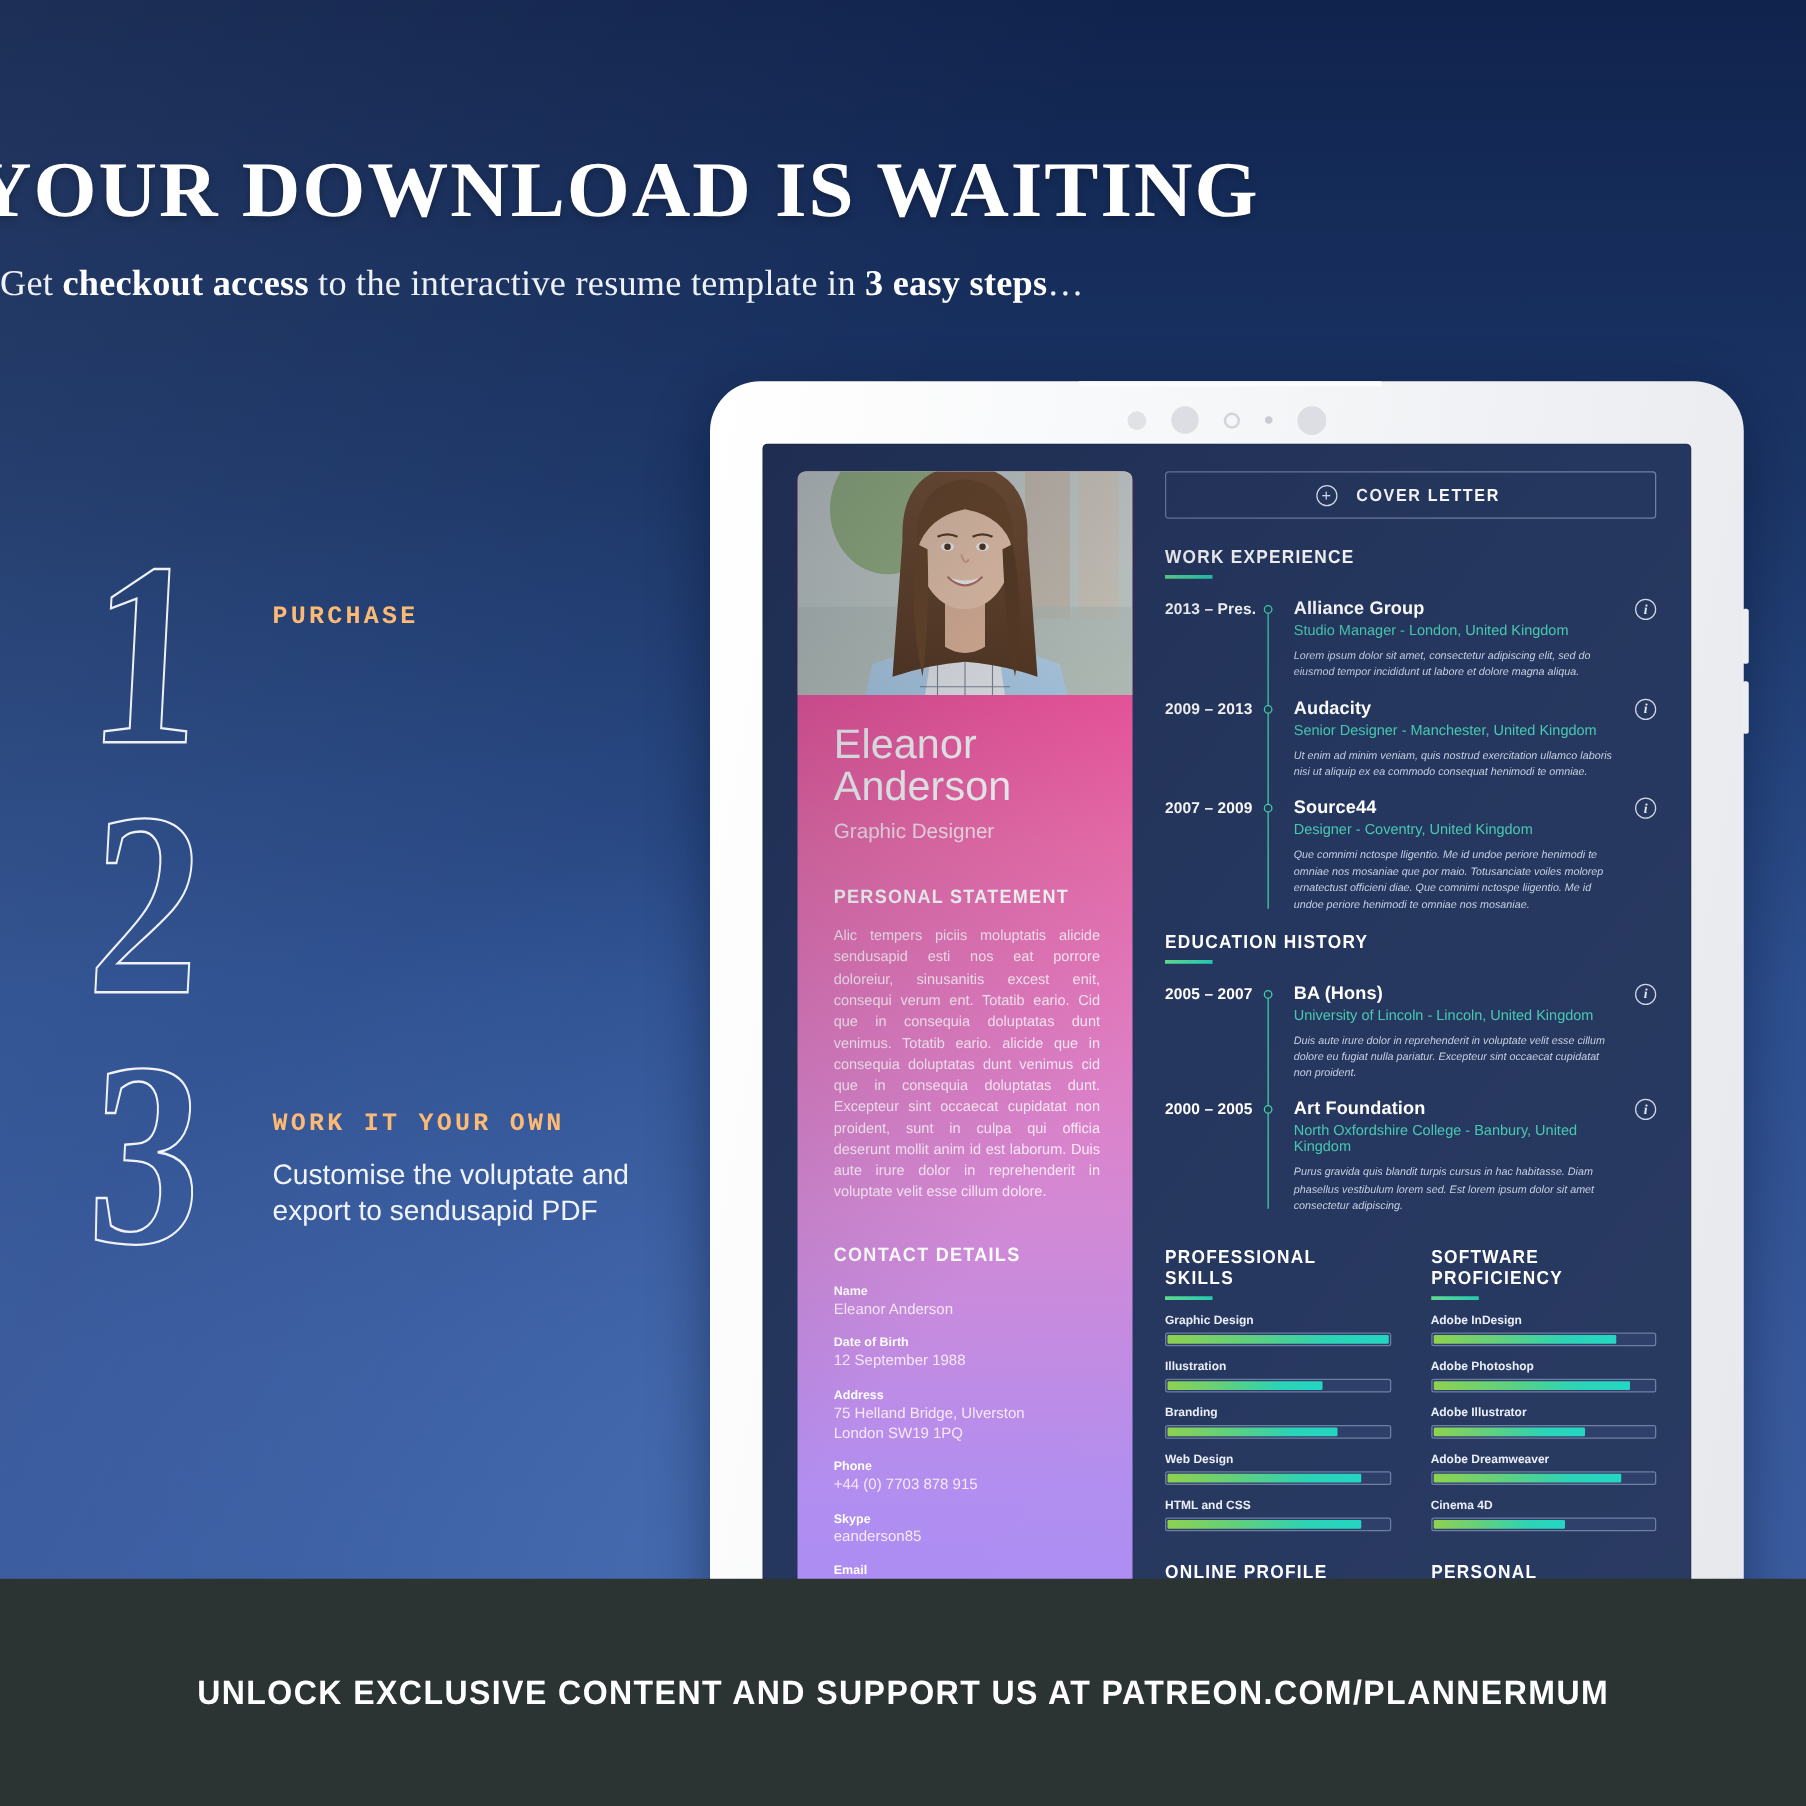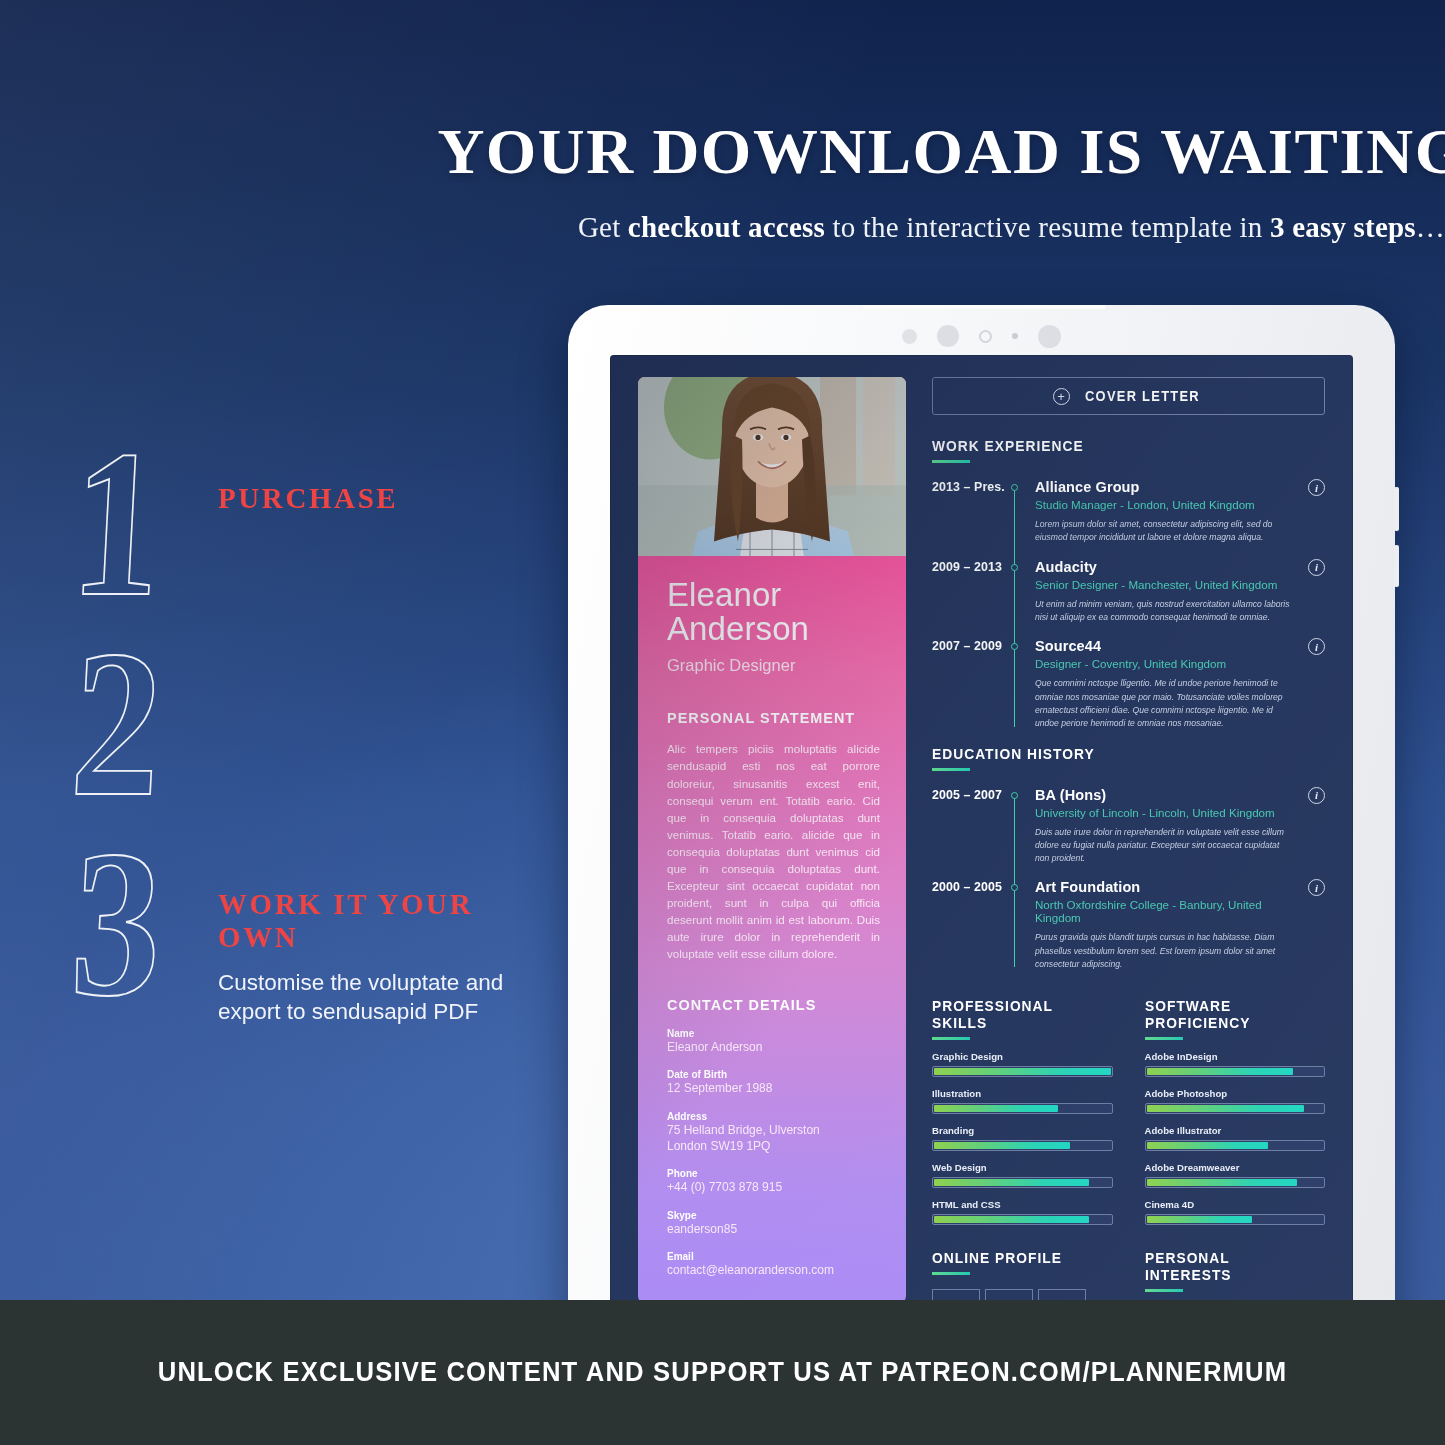--- a/index.html
+++ b/index.html
@@ -18,21 +18,21 @@
       radial-gradient(ellipse 1100px 900px at 52% 88%, rgba(86,130,200,0.55) 0%, rgba(86,130,200,0.0) 70%),
       linear-gradient(180deg, #10234d 0%, #1b3566 26%, #2e5090 55%, #37589b 75%, #3b5da1 100%);
   }
   .backdrop-sheen {
     position: absolute; inset: 0;
     background: linear-gradient(118deg, rgba(255,255,255,0.055) 0%, rgba(255,255,255,0.0) 42%);
     pointer-events: none;
   }
 
   
-  .header { position: absolute; top: 0; left: 0; right: 0; text-align: right; }
+  .header { position: absolute; top: 0; left: 0; right: 0; text-align: left; }
   .headline {
     font-family: "Liberation Serif", serif;
     font-weight: bold;
     font-size: 63px;
     letter-spacing: 1.5px;
     color: #ffffff;
     margin-top: 116px;
     text-shadow: 0 2px 6px rgba(0,0,0,0.25);
     transform: scaleX(1.03);
   }
@@ -55,25 +55,25 @@
     font-weight: bold;
     line-height: 1;
     color: transparent;
     -webkit-text-stroke: 1.6px rgba(255,255,255,0.92);
     letter-spacing: -4px;
     transform: skewX(-3deg) scale(1.0,1.18);
     transform-origin: left top;
   }
   .step-body { margin-left: 140px; padding-top: 30px; }
   .step-title {
-    font-family: Liberation Serif, serif;
+    font-family: Liberation Mono, monospace;
     font-weight: bold;
-    font-size: 29px;
+    font-size: 20px;
     letter-spacing: 2.6px;
-    color: #ef4444;
+    color: #fdba74;
     margin-bottom: 14px;
   }
   .step-desc {
     font-size: 22.5px;
     line-height: 1.31;
     color: #f0f4fa;
     font-weight: 300;
   }
   .step:nth-child(2) .step-body { padding-top: 32px; }
   .step:nth-child(3) .step-body { padding-top: 36px; }
@@ -212,21 +212,21 @@
   .icon-cell {
     width: 48px; height: 40px; border: 1px solid #6b7da3;
     display: flex; align-items: center; justify-content: center;
     color: #ffffff;
   }
   .icon-cell svg { display: block; }
   .icon-cell .txt { font-weight: bold; font-size: 17px; letter-spacing: -0.5px; }
 
   
   .footer {
-    position: absolute; left: 0; right: 0; bottom: 0; height: 145px;
+    position: absolute; left: 0; right: 0; bottom: 0; height: 182px;
     background: #2c3433;
     display: flex; align-items: center; justify-content: center;
     z-index: 50;
   }
   .footer-text {
     color: #ffffff; font-weight: bold; font-size: 27px;
     letter-spacing: 1.2px; transform: scaleX(0.95);
     font-family: "Liberation Sans", sans-serif;
   }
 </style>

